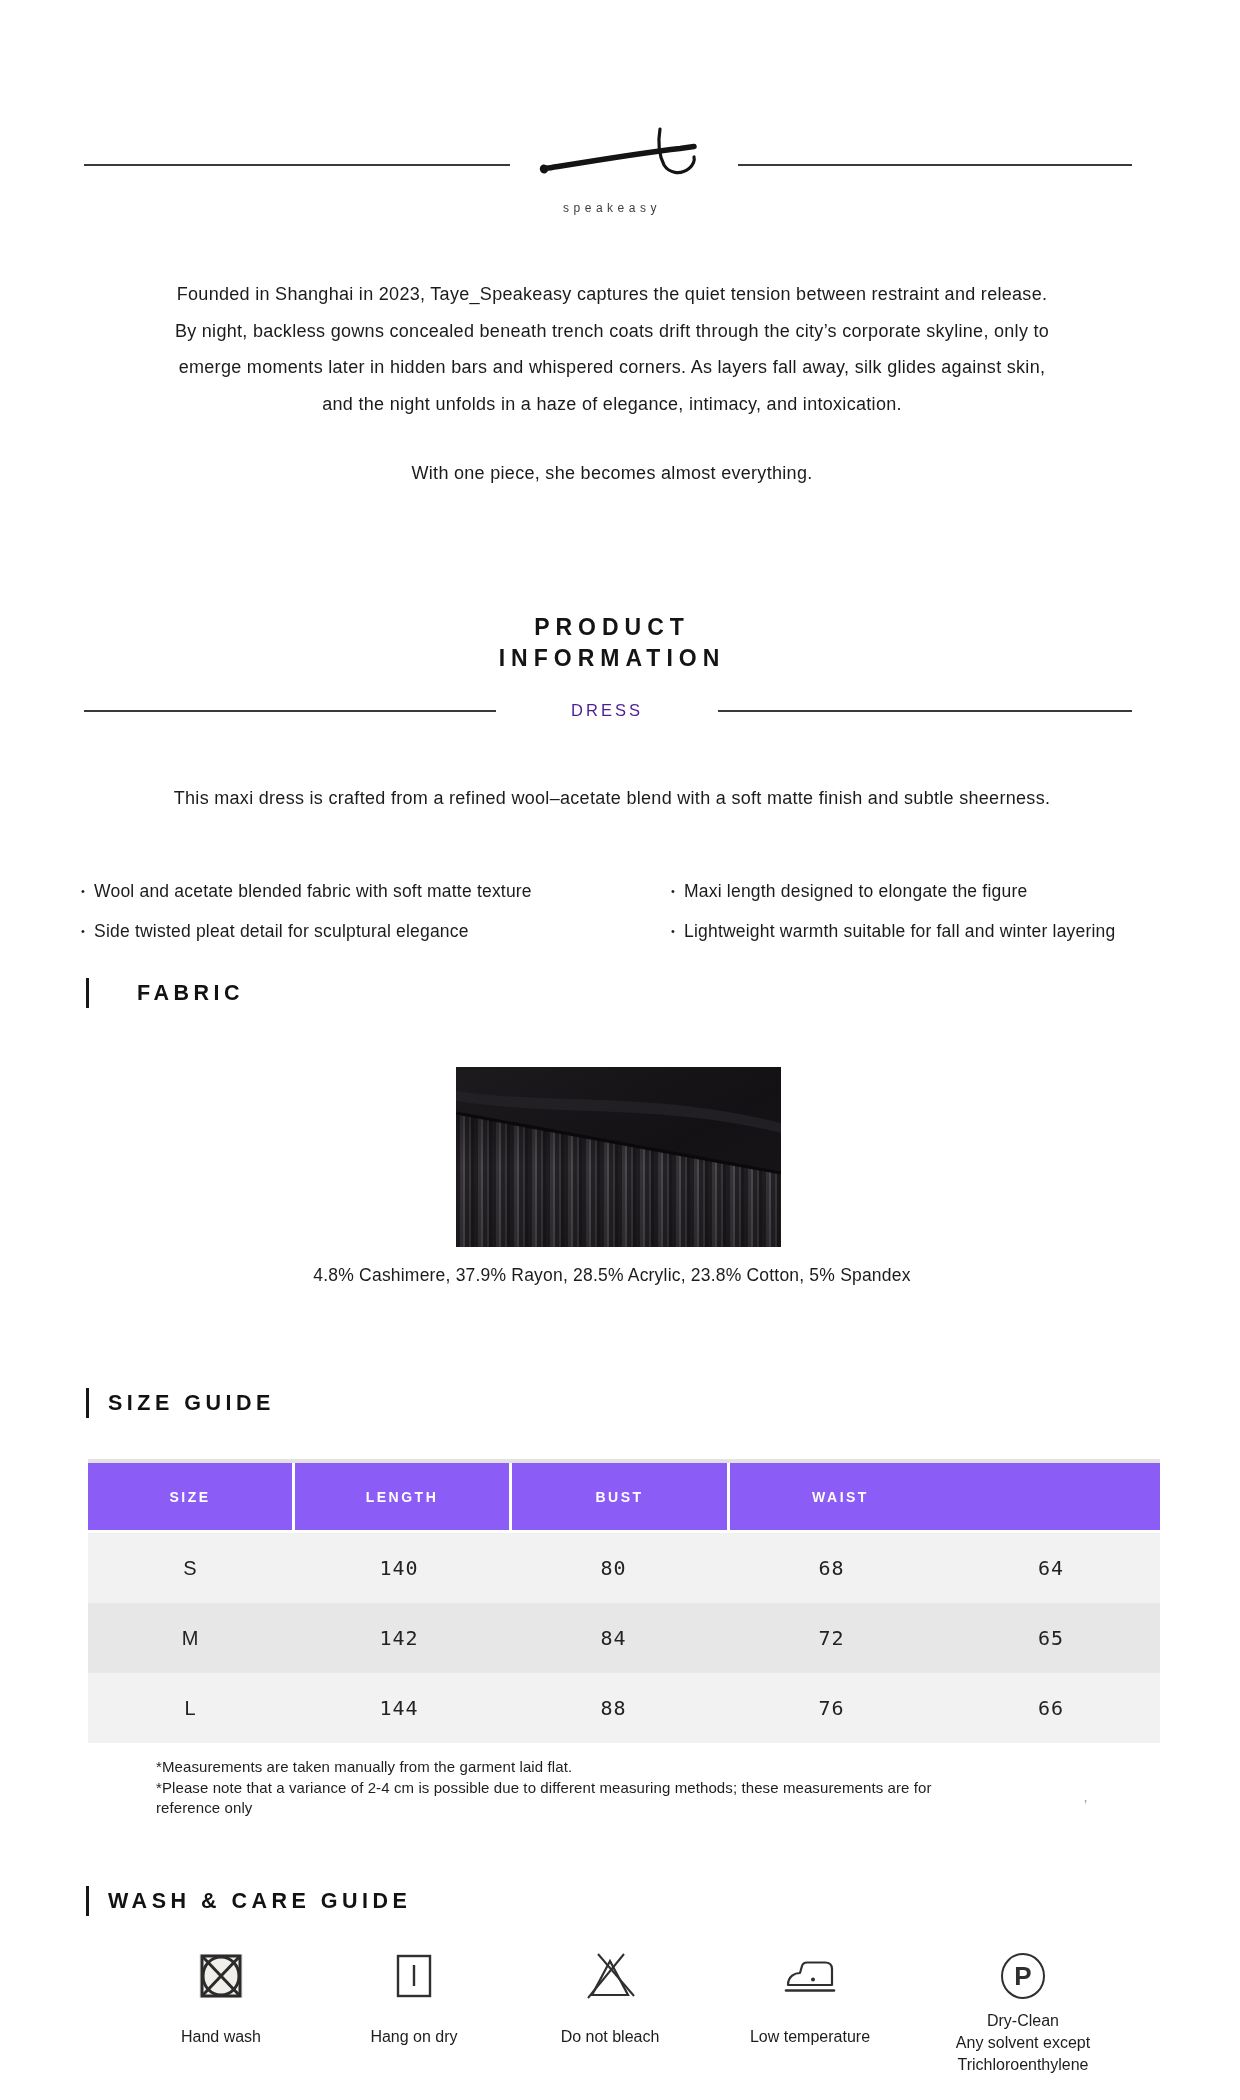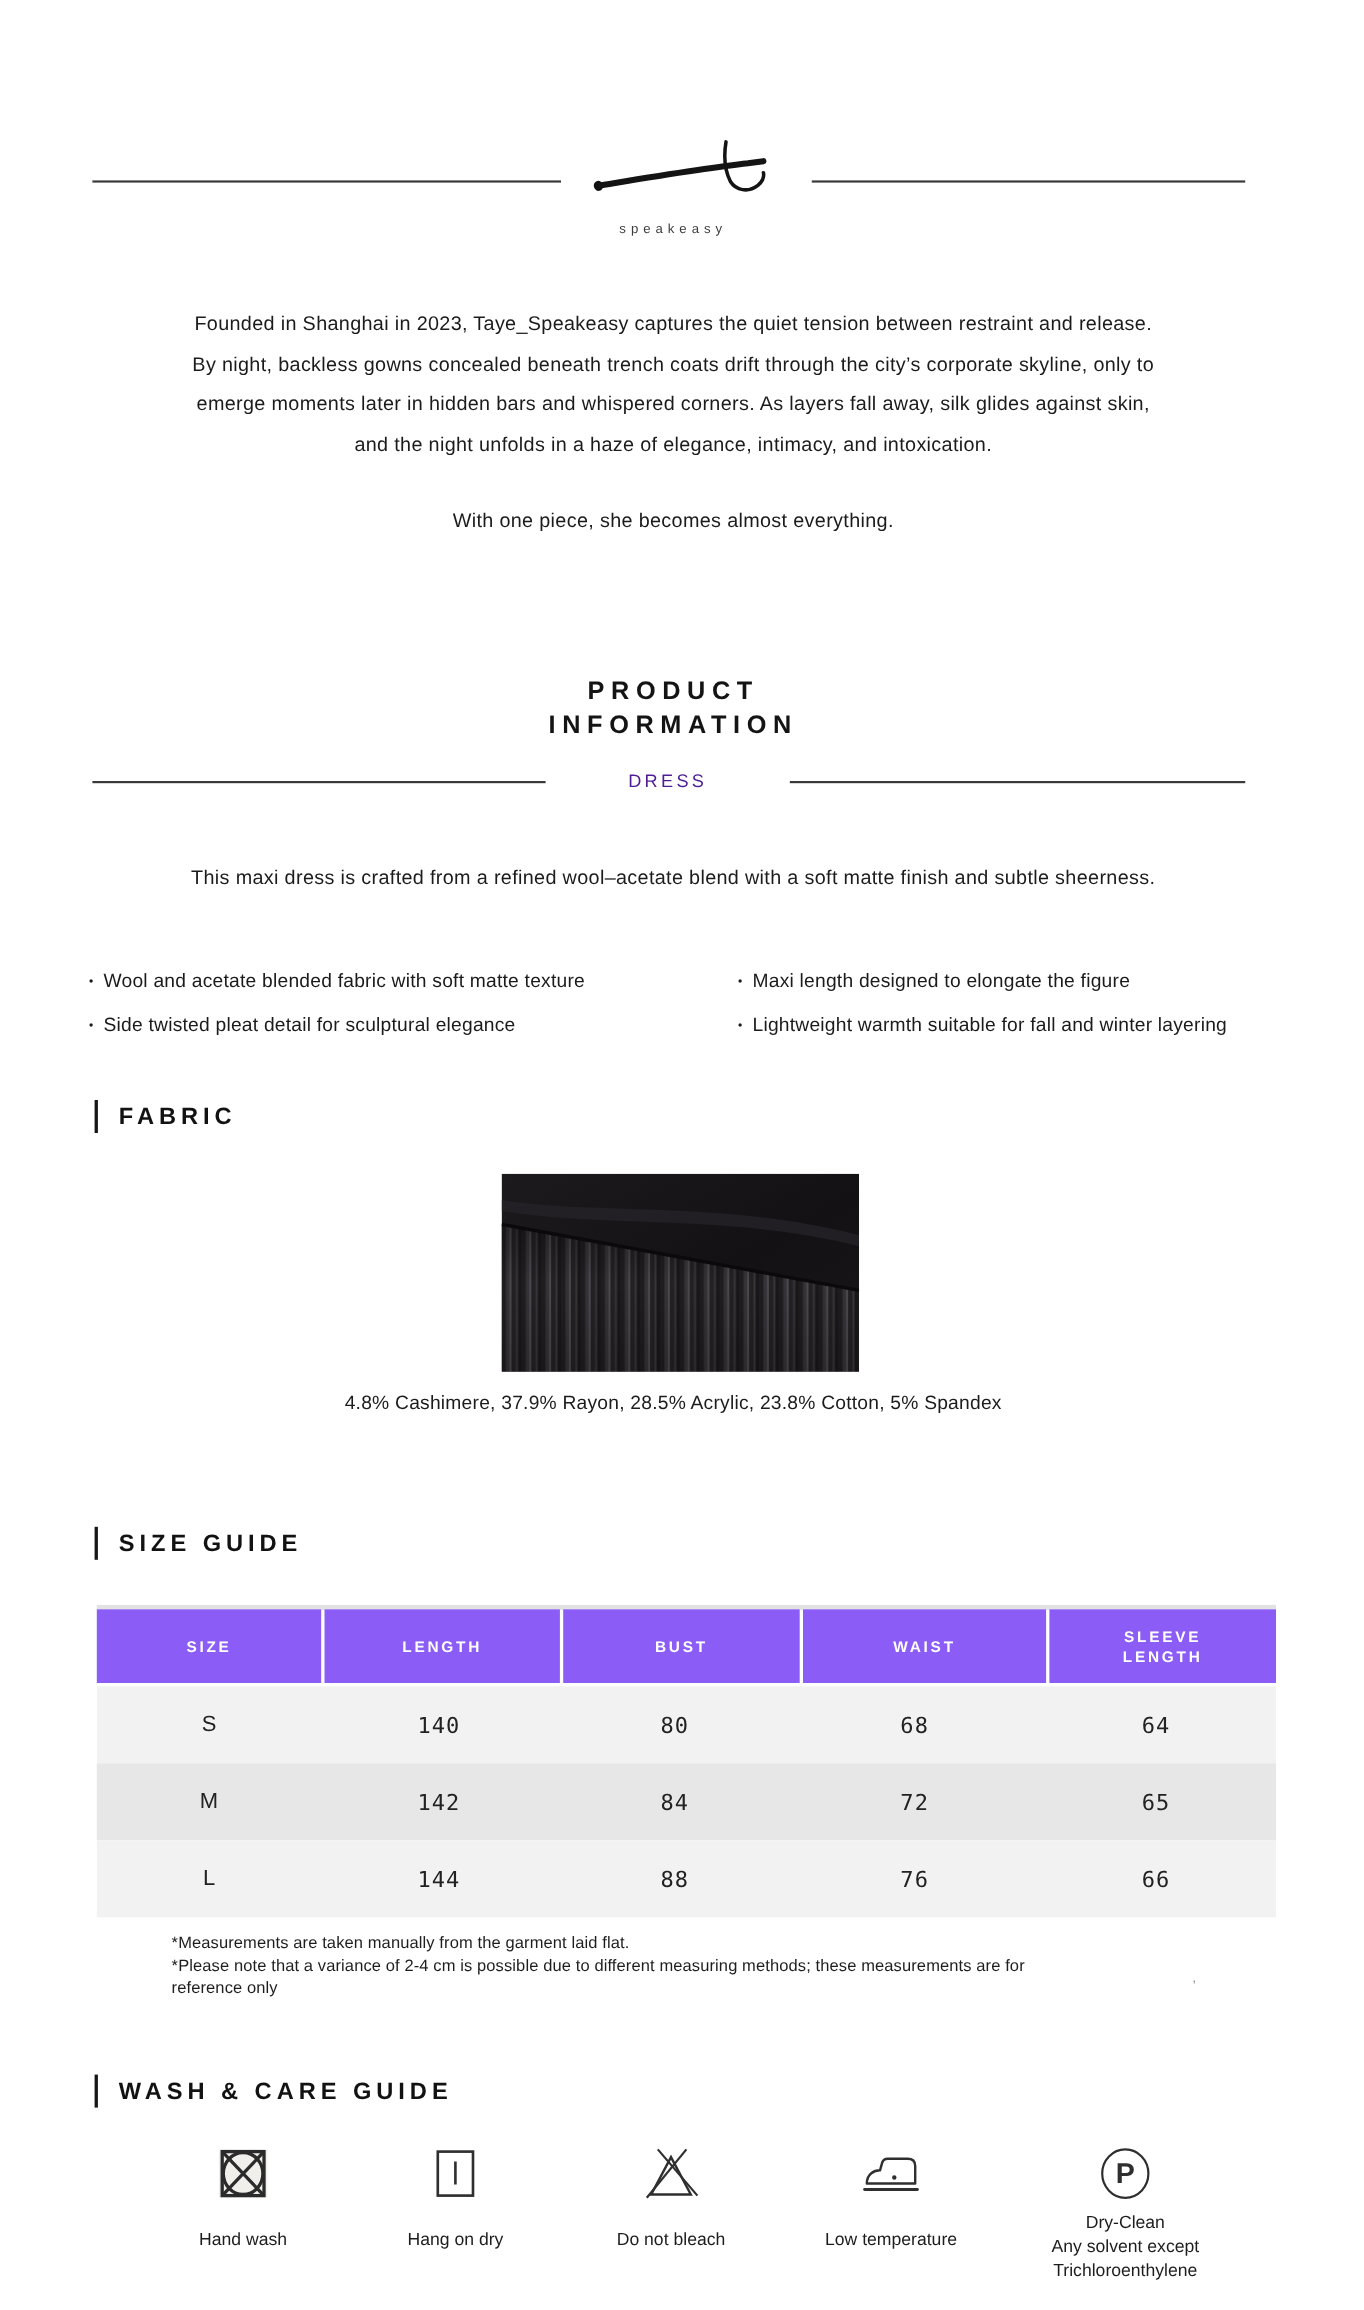--- a/index.html
+++ b/index.html
@@ -96,21 +96,21 @@
 
 <div class="features f-left">
   <div><span class="bullet">•</span><span>Wool and acetate blended fabric with soft matte texture</span></div>
   <div><span class="bullet">•</span><span>Side twisted pleat detail for sculptural elegance</span></div>
 </div>
 <div class="features f-right">
   <div><span class="bullet">•</span><span>Maxi length designed to elongate the figure</span></div>
   <div><span class="bullet">•</span><span>Lightweight warmth suitable for fall and winter layering</span></div>
 </div>
 
-<div class="sec-head" style="top:1000px;">
+<div class="sec-head" style="top:978px;gap:29px;">
   <div class="sec-bar"></div>
   <div class="sec-text">FABRIC</div>
 </div>
 
 <svg class="abs fabric-photo" viewBox="0 0 325 180" aria-hidden="true">
   <defs>
     <pattern id="pleats" width="18" height="180" patternUnits="userSpaceOnUse">
       <rect width="18" height="180" fill="#201d20"></rect>
       <rect x="4" width="3" height="180" fill="#363338"></rect>
       <rect x="7" width="2" height="180" fill="#4c484e"></rect>
@@ -142,23 +142,20 @@
   <div class="sec-bar"></div>
   <div class="sec-text">SIZE GUIDE</div>
 </div>
 
 <div class="abs size-table">
   <div class="thead">
     <div class="th c0">SIZE</div>
     <div class="th c1">LENGTH</div>
     <div class="th c2">BUST</div>
     <div class="th c3">WAIST</div>
-    <div class="th c4">
-        <span class="hdr-narrow">SLEEVE LENGTH</span>
-      </div>
   </div>
   <div class="trow row-light">
     <div class="td size-cell c0">S</div>
     <div class="td num-cell c1">140</div>
     <div class="td num-cell c2">80</div>
     <div class="td num-cell c3">68</div>
     <div class="td num-cell c4">64</div>
   </div>
   <div class="trow row-dark">
     <div class="td size-cell c0">M</div>

